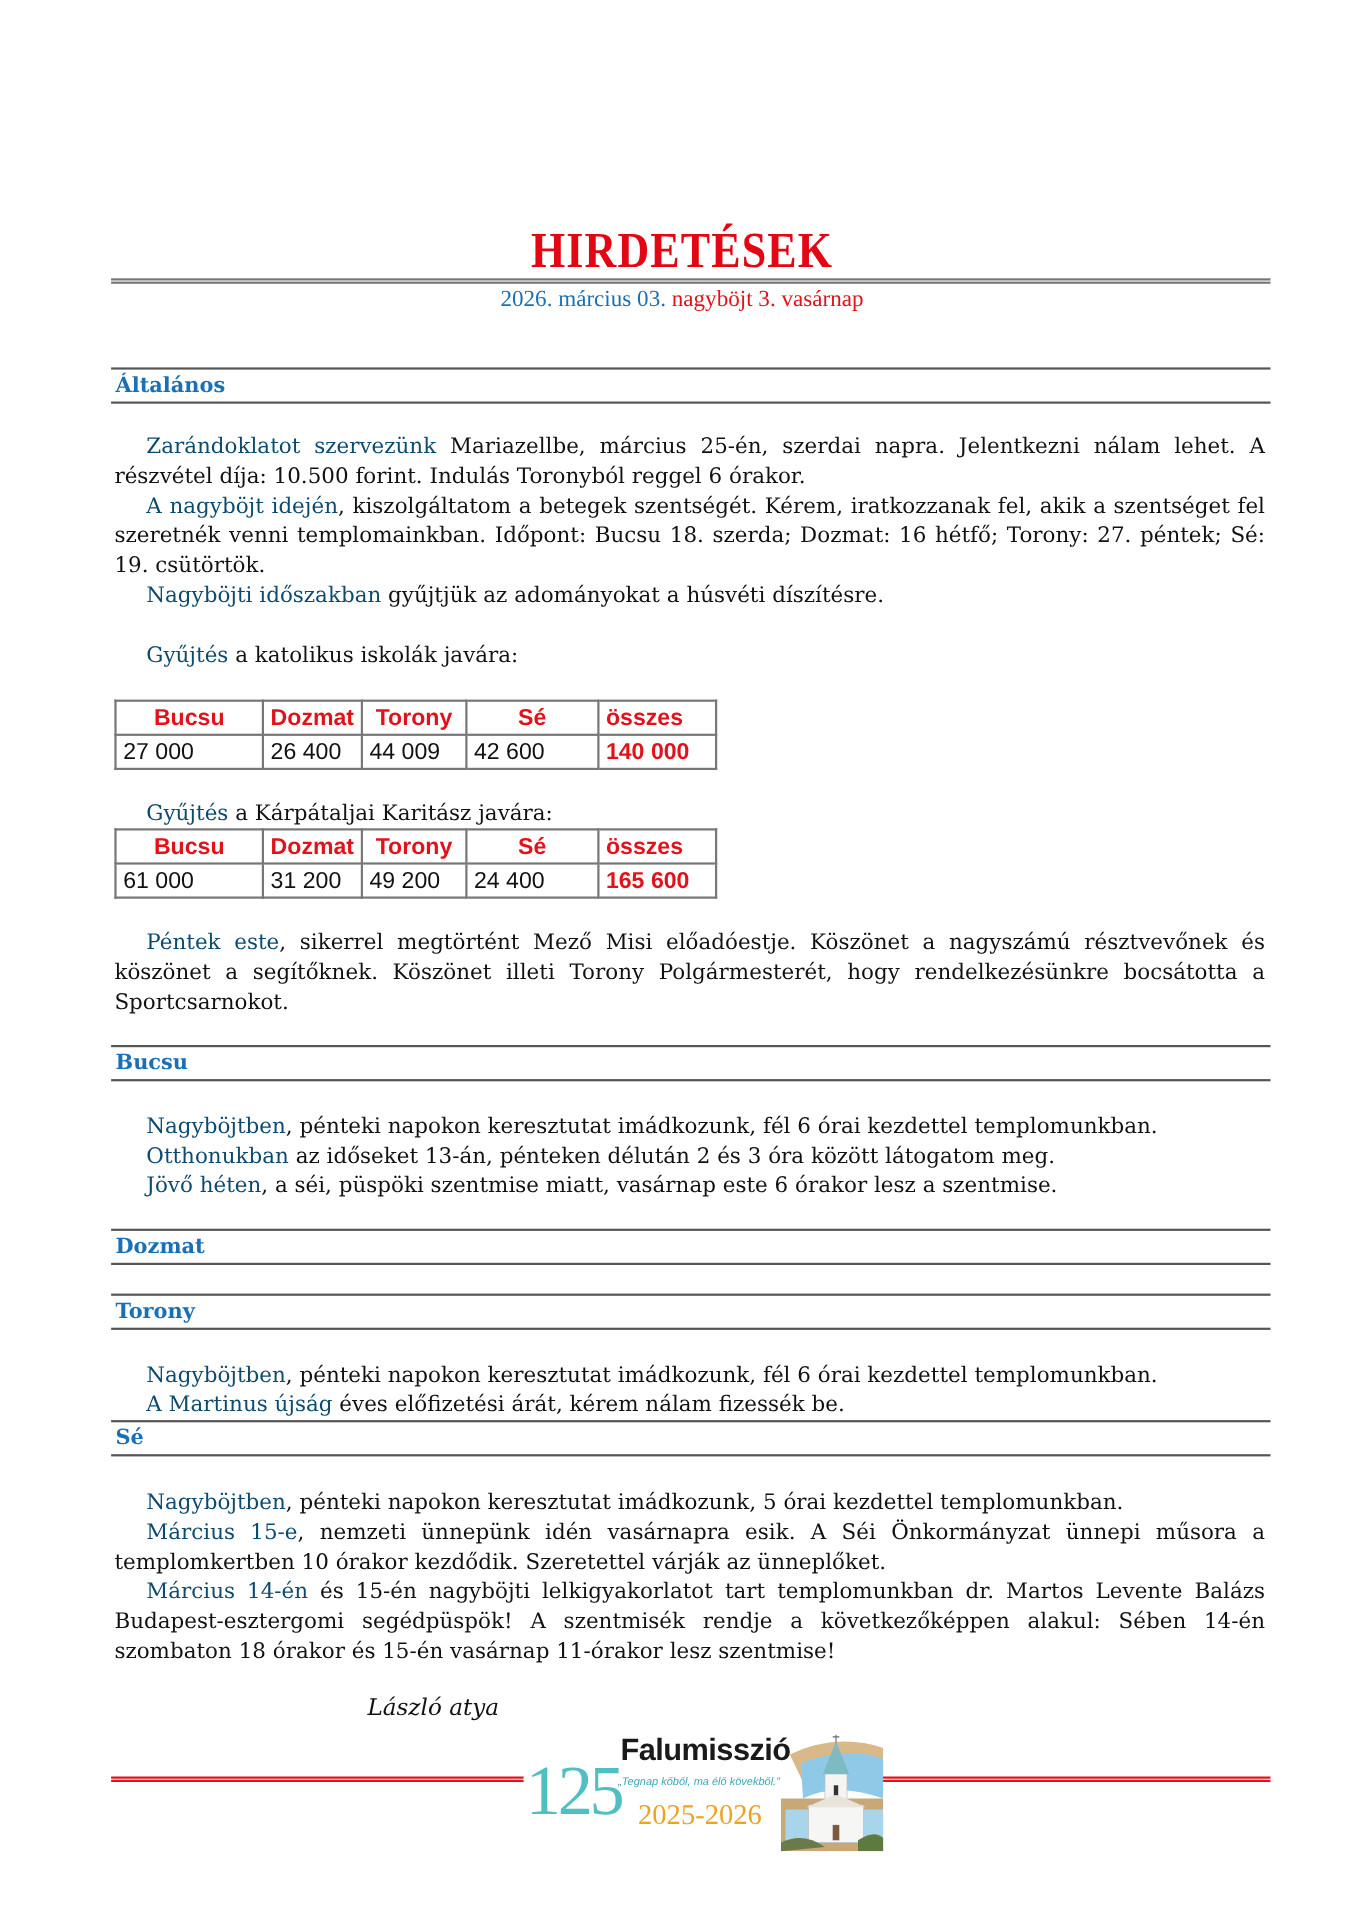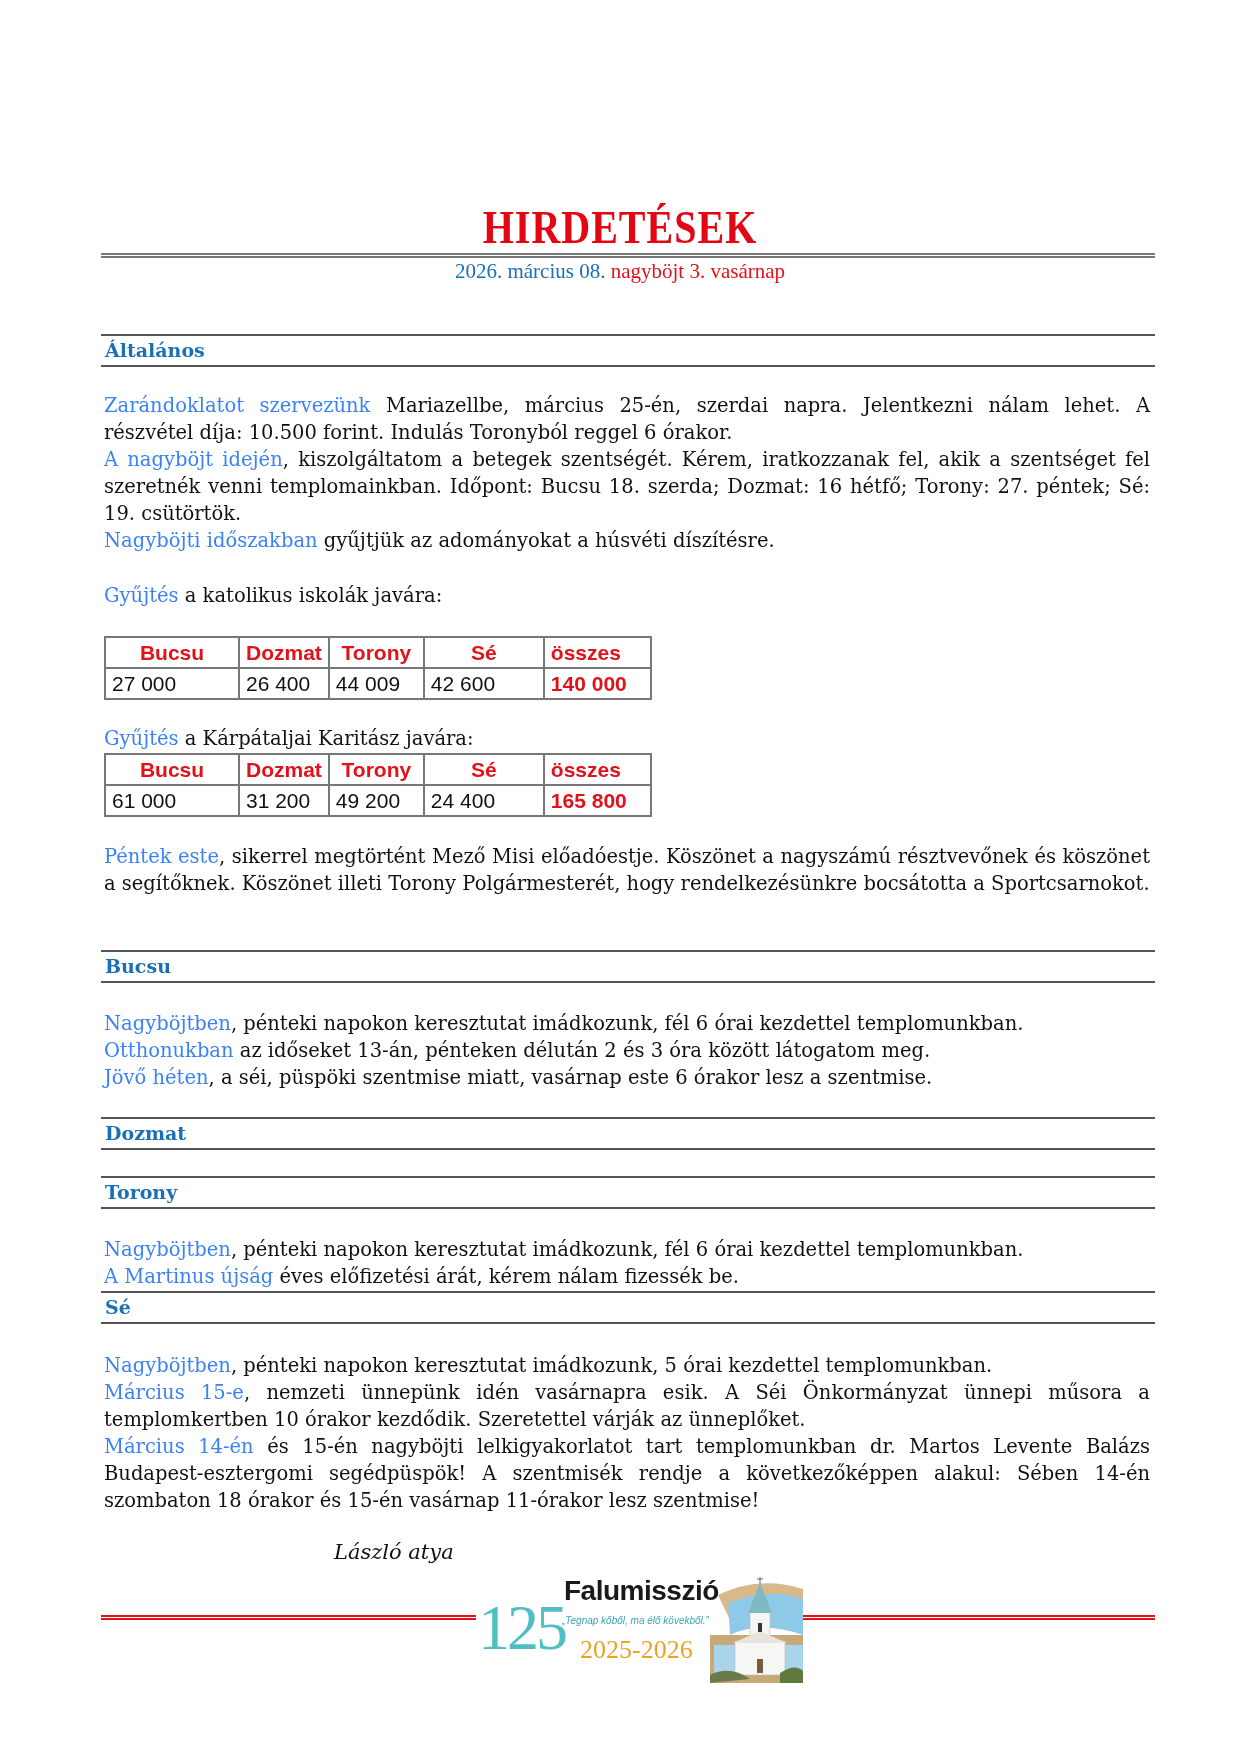--- a/index.html
+++ b/index.html
@@ -15,21 +15,21 @@
                font-family: "Liberation Serif", serif; font-size: 21px; }
   .blue { color: #1a6fb5; }
   .red { color: #e2121b; }
   .section-head { position: absolute; left: 101px; width: 1054px; box-sizing: border-box;
                   border-top: 2px solid #555; border-bottom: 2px solid #555; height: 33px; }
   .section-head span { position: absolute; left: 4px; top: 3px; font-weight: bold;
                        font-size: 19px; color: #1a6fb5; font-family: "DejaVu Serif", serif; }
   .para { position: absolute; left: 104px; width: 1046px; font-size: 19.5px; line-height: 27px;
           text-align: justify; }
   .para p { margin: 0; }
-  .red-lead { color: #3b82f6; }
+  .red-lead { color: #0c4a6e; margin-left: 29px; }
   table.don { position: absolute; left: 104px; border-collapse: collapse;
               font-family: "Liberation Sans", sans-serif; }
   table.don td, table.don th { border: 2px solid #777; padding: 0 6px; height: 29px; font-size: 21px; }
   table.don th { color: #e2121b; font-weight: bold; text-align: center; }
   table.don td { color: #111; }
   table.don td.total { color: #e2121b; font-weight: bold; text-align: left; border-radius: 13px; }
   .sig { position: absolute; top: 1540px; left: 334px; font-style: italic; font-size: 21px; }
   .footer-rule { position: absolute; top: 1615px; height: 5px; border-top: 2px solid #e2121b;
                  border-bottom: 2px solid #e2121b; box-sizing: border-box; }
   .logo { position: absolute; left: 478px; top: 1575px; width: 325px; height: 108px; }
@@ -44,21 +44,21 @@
   .logo-church { position: absolute; left: 222px; top: 0; width: 103px; height: 108px; }
 </style>
 </head>
 <body>
 
 <div class="page">
 
   <div class="title">HIRDETÉSEK</div>
   <div class="double-rule"></div>
   <div class="date-line">
-    <span class="blue">2026. március 08.</span>
+    <span class="blue">2026. március 03.</span>
     <span class="red">nagyböjt 3. vasárnap</span>
   </div>
 
   <div class="section-head" style="top:334px;">
     <span>Általános</span>
   </div>
   <div class="para" style="top:392px;">
     <p><span class="red-lead">Zarándoklatot szervezünk</span><span> Mariazellbe, március 25-én, szerdai napra. Jelentkezni nálam lehet. A részvétel díja: 10.500 forint. Indulás Toronyból reggel 6 órakor.</span></p>
     <p><span class="red-lead">A nagyböjt idején</span><span>, kiszolgáltatom a betegek szentségét. Kérem, iratkozzanak fel, akik a szentséget fel szeretnék venni templomainkban. Időpont: Bucsu 18. szerda; Dozmat: 16 hétfő; Torony: 27. péntek; Sé: 19. csütörtök.</span></p>
     <p><span class="red-lead">Nagyböjti időszakban</span><span> gyűjtjük az adományokat a húsvéti díszítésre.</span></p>
@@ -98,21 +98,21 @@
       <th style="width:74px">Dozmat</th>
       <th style="width:81px">Torony</th>
       <th style="width:106px">Sé</th>
       <th style="width:93px; text-align:left">összes</th>
     </tr>
     <tr>
       <td>61 000</td>
       <td>31 200</td>
       <td>49 200</td>
       <td>24 400</td>
-      <td class="total">165 800</td>
+      <td class="total">165 600</td>
     </tr>
   </tbody>
     </table>
 
   <div class="para" style="top:843px;">
     <p><span class="red-lead">Péntek este</span><span>, sikerrel megtörtént Mező Misi előadóestje. Köszönet a nagyszámú résztvevőnek és köszönet a segítőknek. Köszönet illeti Torony Polgármesterét, hogy rendelkezésünkre bocsátotta a Sportcsarnokot.</span></p>
   </div>
 
   <div class="section-head" style="top:950px;">
     <span>Bucsu</span>

